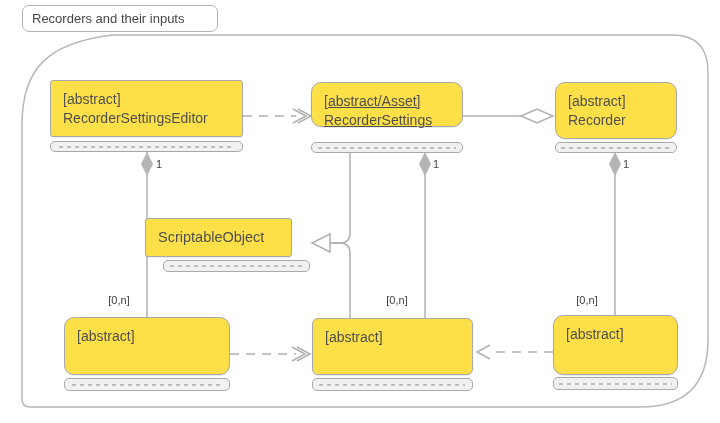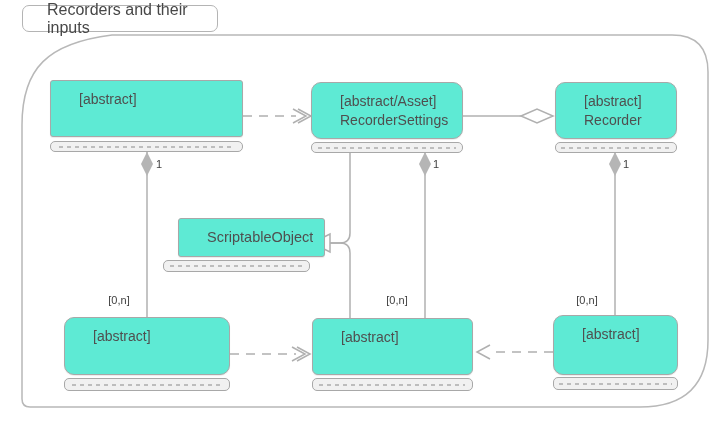--- a/index.html
+++ b/index.html
@@ -3,43 +3,43 @@
 <meta charset="utf-8">
 <style>
   html,body{margin:0;padding:0;background:#fff;}
   .stage{
     position:relative;width:720px;height:423px;background:#ffffff;overflow:hidden;
     font-family:"Liberation Sans", sans-serif;
   }
   svg.wires{position:absolute;left:0;top:0;z-index:0;}
   .node{
     position:absolute;z-index:1;box-sizing:border-box;
-    background:#5eead4;border:1px solid #a8a8a8;
+    background:#fde047;border:1px solid #a8a8a8;
     color:#4f4f4f;font-size:14px;line-height:19px;
-    padding:9px 8px 0 28px;
+    padding:9px 8px 0 12px;
     box-shadow:0 1px 1px rgba(0,0,0,0.08);
   }
   .r3{border-radius:3px;} .r6{border-radius:6px;} .r10{border-radius:10px;}
   .node .stereo,.node .cname{white-space:nowrap;overflow:hidden;}
   .node.single{display:flex;align-items:center;padding-top:0;font-size:14.5px;}
   .compartment{
     position:absolute;z-index:1;box-sizing:border-box;
     background:#f1f1f1;border:1px solid #a8a8a8;border-radius:5px;
     background-image:repeating-linear-gradient(90deg,#bdbdbd 0 4px,transparent 4px 8px);
     background-size:92% 2px;background-repeat:no-repeat;background-position:center;
   }
   .mult{
     position:absolute;z-index:2;color:#3f3f3f;font-size:11px;line-height:11px;
   }
   .mult.ra{text-align:center;width:36px;}
   .frame-tab{
     position:absolute;z-index:2;left:22px;top:5px;width:196px;height:27px;
     box-sizing:border-box;background:#ffffff;border:1.5px solid #b4b4b4;
-    border-radius:7px;display:flex;align-items:center;padding-left:24px;
-    color:#474747;font-size:16px;
+    border-radius:7px;display:flex;align-items:center;padding-left:9px;
+    color:#474747;font-size:13px;
   }
 </style>
 </head>
 <body>
 
 <div class="stage">
 
   <svg class="wires" width="720" height="423" viewBox="0 0 720 423">
 
     <path d="M 112,35 H 672 Q 708,35 708,72 V 340 Q 708,407 640,407 H 30 Q 22,407 22,399 V 125 C 22,68 48,43 112,35 Z" fill="none" stroke="#b8b8b8" stroke-width="1.5"></path>
@@ -71,36 +71,37 @@
     <line x1="553" y1="352" x2="490" y2="352" stroke="#b0b0b0" stroke-width="1.5" stroke-dasharray="9 7"></line>
     <polyline points="490,345 477,352 490,359" fill="none" stroke="#b0b0b0" stroke-width="1.5"></polyline>
   </svg>
 
   <div class="frame-tab">
     <span>Recorders and their inputs</span>
   </div>
 
   <div class="node r3" style="left:50px;top:80px;width:193px;height:57px;">
     <div class="stereo">[abstract]</div>
+    <div class="cname">RecorderSettingsEditor</div>
   </div>
   <div class="compartment" style="left:50px;top:141px;width:193px;height:11px;"></div>
 
-  <div class="node r10" style="left:311px;top:82px;width:152px;height:57px;">
+  <div class="node r10" style="left:311px;top:82px;width:152px;height:45px;text-decoration:underline;">
     <div class="stereo">[abstract/Asset]</div>
     <div class="cname">RecorderSettings</div>
   </div>
   <div class="compartment" style="left:311px;top:142px;width:152px;height:11px;"></div>
 
   <div class="node r10" style="left:555px;top:82px;width:122px;height:57px;">
     <div class="stereo">[abstract]</div>
     <div class="cname">Recorder</div>
   </div>
   <div class="compartment" style="left:555px;top:142px;width:122px;height:11px;"></div>
 
-  <div class="node r3 single" style="left:178px;top:218px;width:147px;height:39px;">
+  <div class="node r3 single" style="left:145px;top:218px;width:147px;height:39px;">
     <div class="cname">ScriptableObject</div>
   </div>
   <div class="compartment" style="left:163px;top:260px;width:147px;height:12px;"></div>
 
   <div class="node r10" style="left:64px;top:317px;width:166px;height:58px;">
     <div class="stereo">[abstract]</div>
   </div>
   <div class="compartment" style="left:64px;top:378px;width:166px;height:13px;"></div>
 
   <div class="node r6" style="left:312px;top:318px;width:161px;height:57px;">

